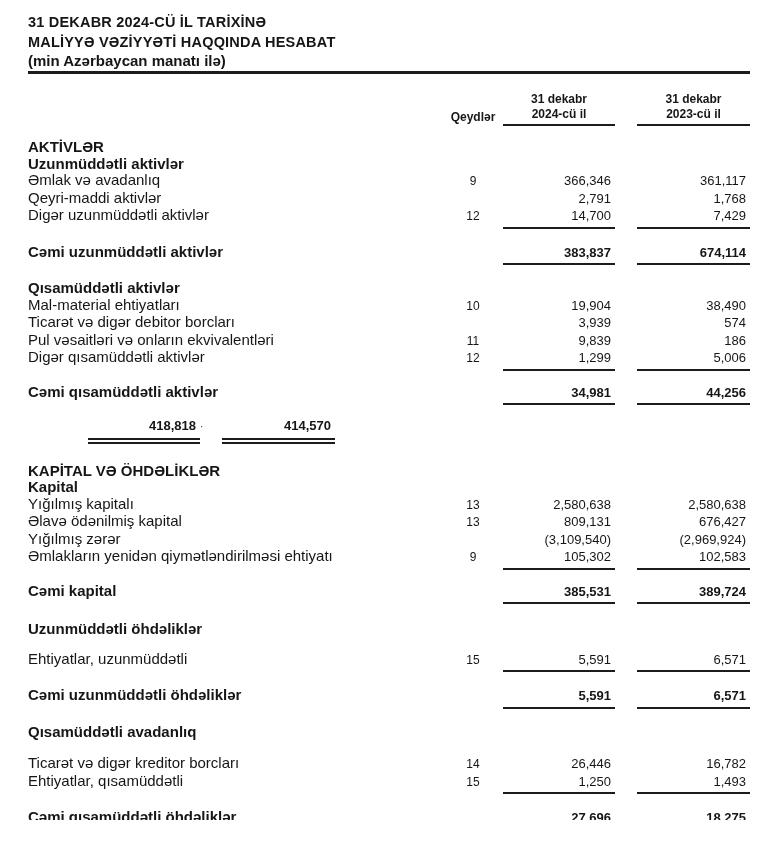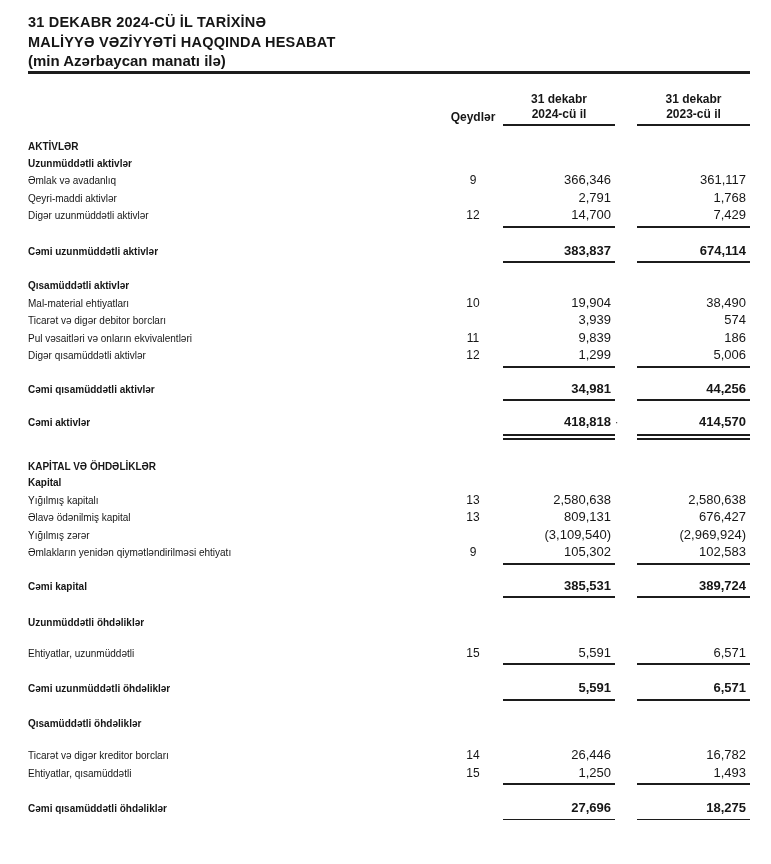--- a/index.html
+++ b/index.html
@@ -20,21 +20,21 @@
   .c-v2{width:113px;text-align:right;box-sizing:border-box;padding-right:4px;}
 
   
   .thead{margin-top:18px;font-weight:700;font-size:12px;}
   .thead .c-note{padding-bottom:2px;}
   .thead .datecol{text-align:center;line-height:15px;border-bottom:2px solid #1c1c1c;padding-bottom:2px;padding-right:0;}
 
   
   .rows{margin-top:13px;}
   .row{display:flex;align-items:baseline;min-height:16.5px;}
-  .row .c-label{font-size:10px;line-height:16.5px;}
+  .row .c-label{font-size:15px;line-height:16.5px;}
   .row .c-note{font-size:12px;line-height:16.5px;}
   .row .c-v1,.row .c-v2{font-size:13px;line-height:16.5px;}
   .row.section .c-label{font-weight:700;}
   .row.total .c-label,.row.total .c-v1,.row.total .c-v2,
   .row.grandtotal .c-label,.row.grandtotal .c-v1,.row.grandtotal .c-v2{font-weight:700;}
   .row.rule-single .c-v1,.row.rule-single .c-v2{border-bottom:2px solid #1c1c1c;padding-bottom:2px;}
   .row.rule-double .c-v1,.row.rule-double .c-v2{border-bottom:6px double #1c1c1c;padding-bottom:3px;}
   .row .c-gap{font-size:10px;line-height:16.5px;color:#333;text-align:left;}
 
   
@@ -151,21 +151,20 @@
       <div class="sp-sm"></div>
       <div class="cols row total rule-single">
         <div class="c-label">Cəmi qısamüddətli aktivlər</div>
         <div class="c-note"></div>
         <div class="c-v1">34,981</div>
         <div class="c-gap"></div>
         <div class="c-v2">44,256</div>
       </div>
       <div class="sp-sm"></div>
       <div class="cols row grandtotal rule-double">
-        <div class="c-label">Cəmi aktivlər</div>
         <div class="c-note"></div>
         <div class="c-v1">418,818</div>
         <div class="c-gap">·</div>
         <div class="c-v2">414,570</div>
       </div>
       <div class="sp-xl"></div>
       <div class="cols row section">
         <div class="c-label">KAPİTAL VƏ ÖHDƏLİKLƏR</div>
         <div class="c-note"></div>
         <div class="c-v1"></div>
@@ -234,21 +233,21 @@
       <div class="sp-md"></div>
       <div class="cols row total rule-single">
         <div class="c-label">Cəmi uzunmüddətli öhdəliklər</div>
         <div class="c-note"></div>
         <div class="c-v1">5,591</div>
         <div class="c-gap"></div>
         <div class="c-v2">6,571</div>
       </div>
       <div class="sp-md"></div>
       <div class="cols row section">
-        <div class="c-label">Qısamüddətli öhdəliklər</div>
+        <div class="c-label">Qısamüddətli avadanlıq</div>
         <div class="c-note"></div>
         <div class="c-v1"></div>
         <div class="c-gap"></div>
         <div class="c-v2"></div>
       </div>
       <div class="sp-md"></div>
       <div class="cols row item">
         <div class="c-label">Ticarət və digər kreditor borcları</div>
         <div class="c-note">14</div>
         <div class="c-v1">26,446</div>

